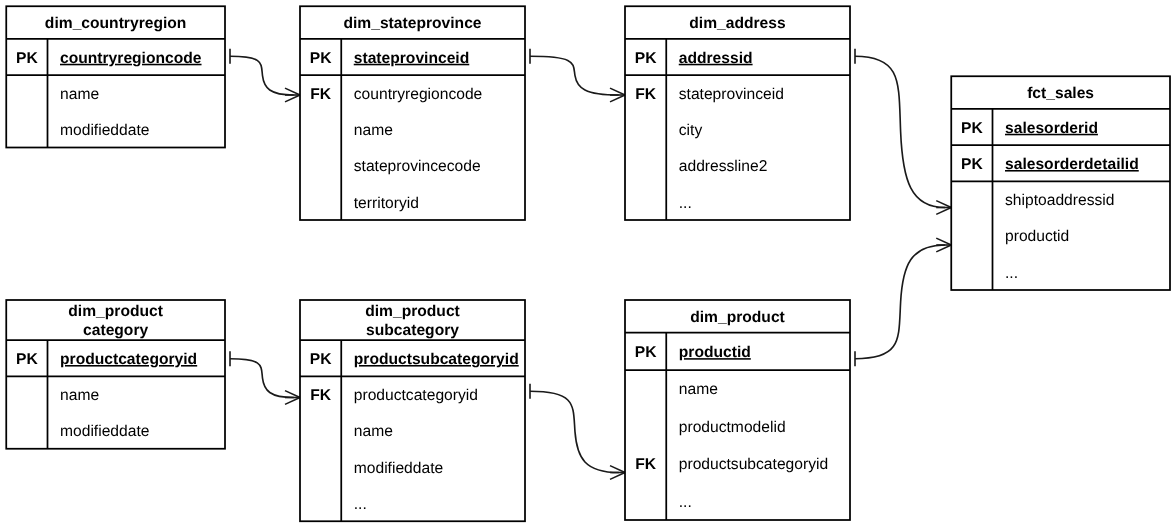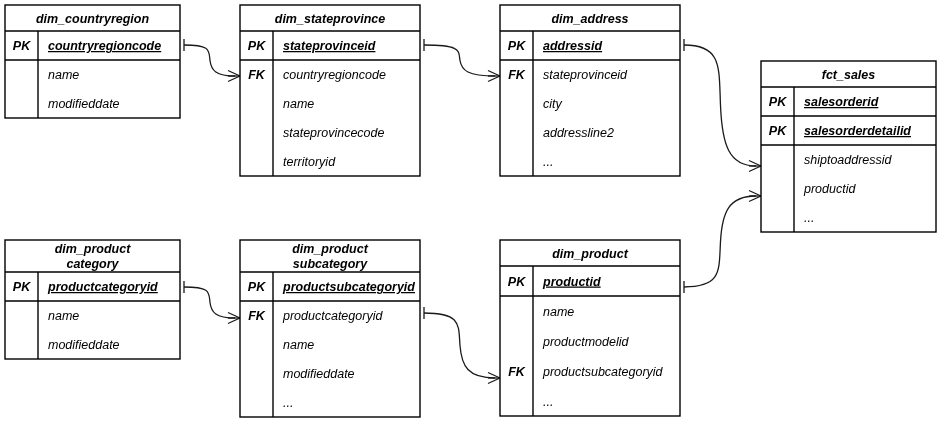--- a/index.html
+++ b/index.html
@@ -10,21 +10,20 @@
   body {
     width: 941px;
     height: 421px;
     font-family: "Liberation Sans", sans-serif;
     overflow: hidden;
   }
   #diagram-root {
     position: relative;
     width: 820px;
     height: 421px;
-    font-style: italic;
   }
   svg.er-canvas {
     position: absolute;
     top: 0;
     left: 0;
     width: 941px;
     height: 421px;
     shape-rendering: geometricPrecision;
   }
   .entity-box {

